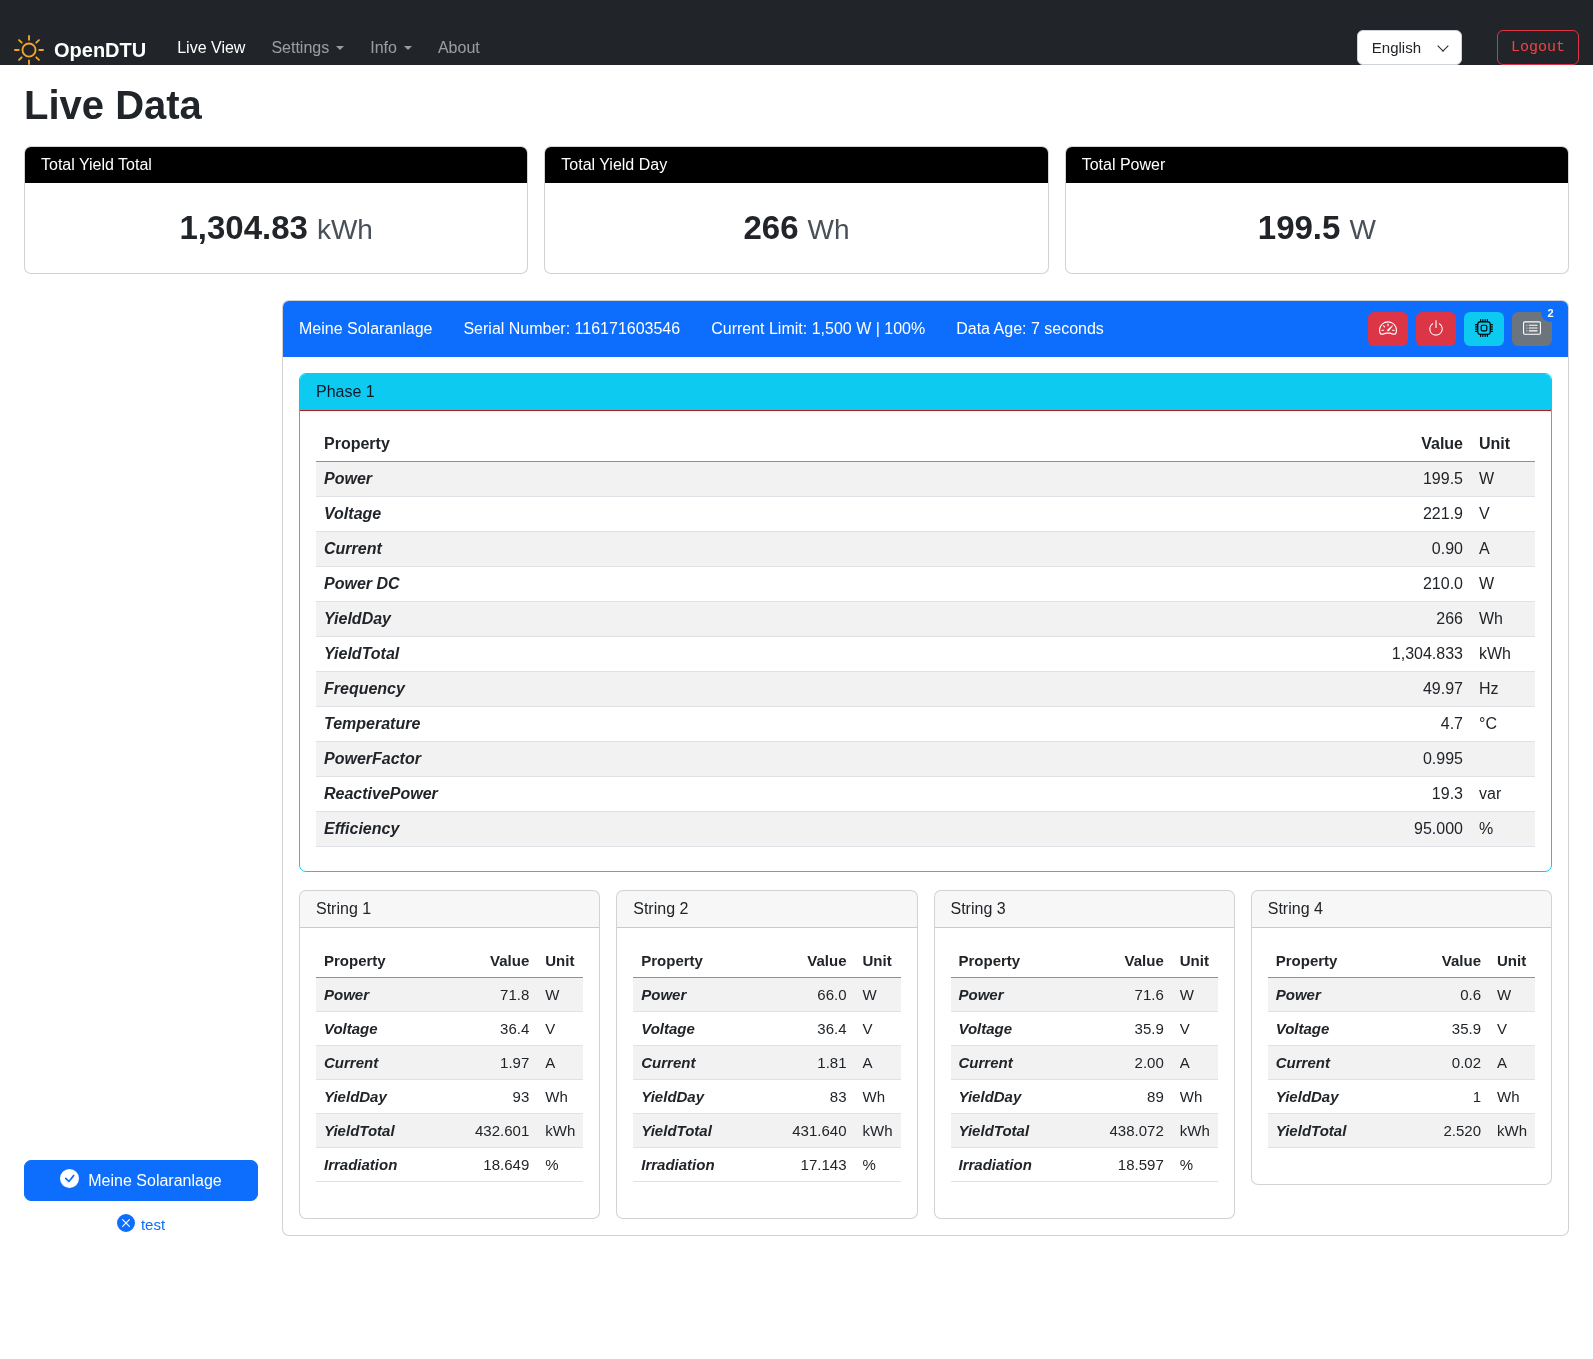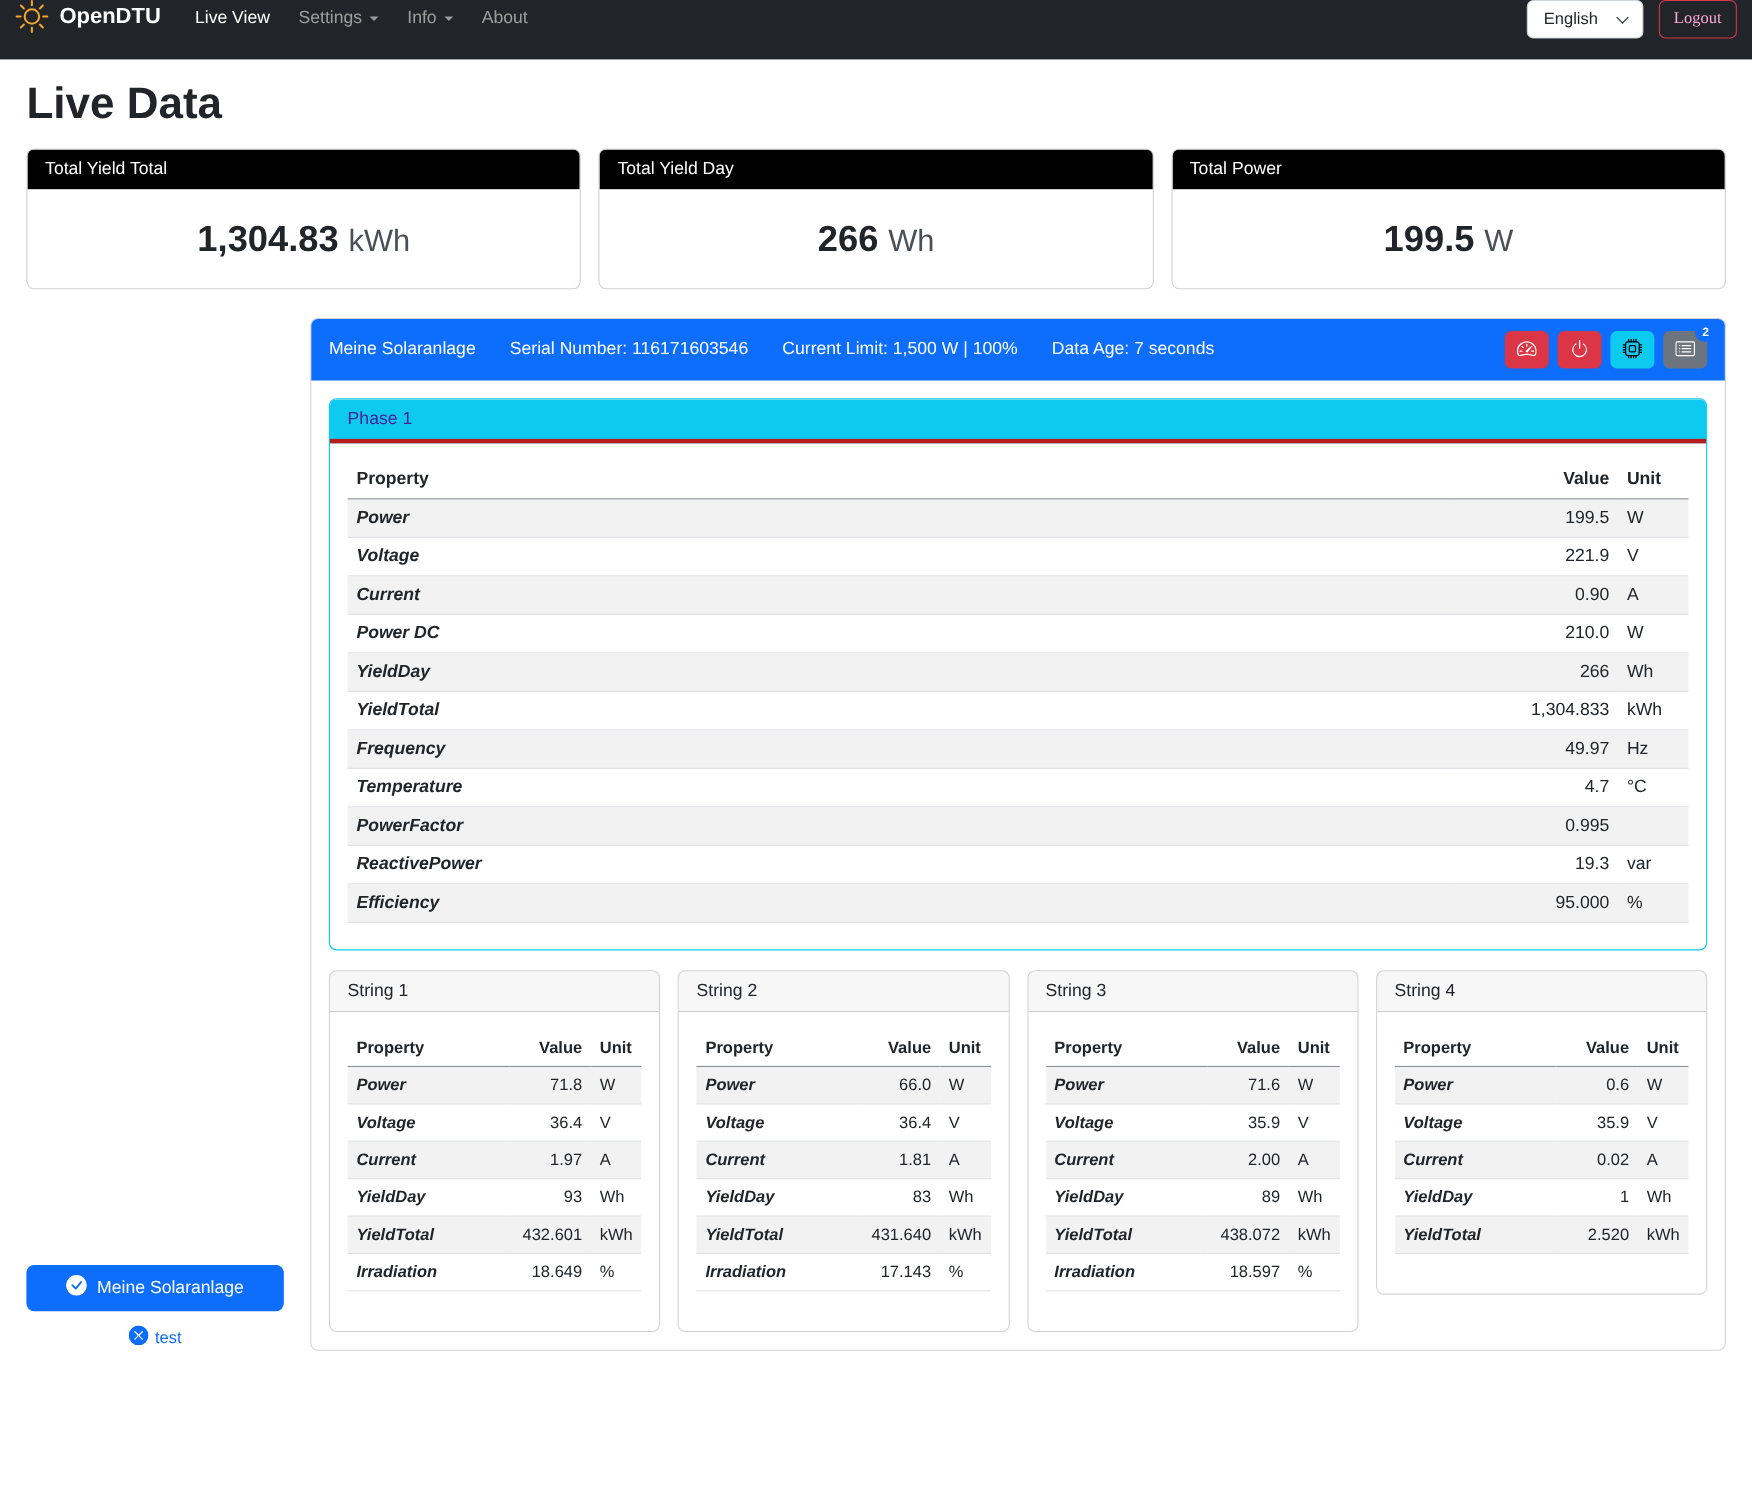--- a/index.html
+++ b/index.html
@@ -6,23 +6,23 @@
   body {
     font-family: "Liberation Sans", sans-serif;
     background: #ffffff;
     color: #212529;
     width: 1593px;
   }
 
   
   .navbar {
     background: #212529;
-    height: 54px;
+    height: 65px;
     display: flex;
-    align-items: flex-start;
+    align-items: flex-end;
     padding: 0 14px;
   }
   .brand {
     display: flex; align-items: center; gap: 10px;
     color: #fff; font-size: 20px; font-weight: 600;
     text-decoration: none; margin-right: 18px; cursor: pointer;
   }
   .brand svg { display: block; }
   .nav-links { display: flex; align-items: center; }
   .nav-link {
@@ -42,23 +42,23 @@
     background: #fff; color: #212529; border: 1px solid #ced4da;
     border-radius: 6px; padding: 8px 14px; font-size: 15px;
     display: flex; align-items: center; gap: 18px; cursor: pointer;
   }
   .chev {
     width: 8px; height: 8px; margin-top: -4px;
     border-right: 1.6px solid #212529; border-bottom: 1.6px solid #212529;
     transform: rotate(45deg);
   }
   .logout-btn {
-    background: transparent; border: 1px solid #dc3545; color: #f9a8d4;
+    background: transparent; border: 1px solid #dc3545; color: #ef4444;
     border-radius: 6px; padding: 8px 13px; font-size: 15px;
-    font-family: Liberation Serif, serif; cursor: pointer;
+    font-family: Liberation Mono, monospace; cursor: pointer; margin-left: 21px;
   }
 
   
   .container { padding: 0 24px; }
   .page-title { font-size: 40px; font-weight: 600; margin: 18px 0 18px; }
 
   
   .summary-row {
     display: grid; grid-template-columns: repeat(3, 1fr);
     gap: 16px; margin-bottom: 26px;
@@ -110,21 +110,21 @@
   .badge-count {
     position: absolute; top: -8px; right: -8px;
     background: #0d6efd; color: #fff; font-size: 11px; font-weight: 700;
     min-width: 19px; height: 18px; border-radius: 9px;
     display: flex; align-items: center; justify-content: center; padding: 0 5px;
   }
   .panel-body { padding: 16px; }
 
   
   .phase-card { border: 1px solid #0dcaf0; border-radius: 7px; margin-bottom: 18px; overflow: hidden; }
-  .phase-card .card-header { background: #0dcaf0; color: #4c1d95; border-bottom: 4px solid #b91c1c; }
+  .phase-card .card-header { background: #0dcaf0; color: #0f172a; border-bottom: 1px solid #b91c1c; }
   .phase-card .card-body { padding: 16px 16px 24px; }
 
   
   .data-table { width: 100%; border-collapse: collapse; font-size: 16px; }
   .data-table th, .data-table td {
     padding: 8px 8px; text-align: left; border-bottom: 1px solid #dee2e6;
   }
   .data-table thead th { font-weight: 700; border-bottom: 1px solid #8b9196; }
   .data-table .th-val, .data-table td.val { text-align: right; }
   .data-table td.prop { font-weight: 700; font-style: italic; }

